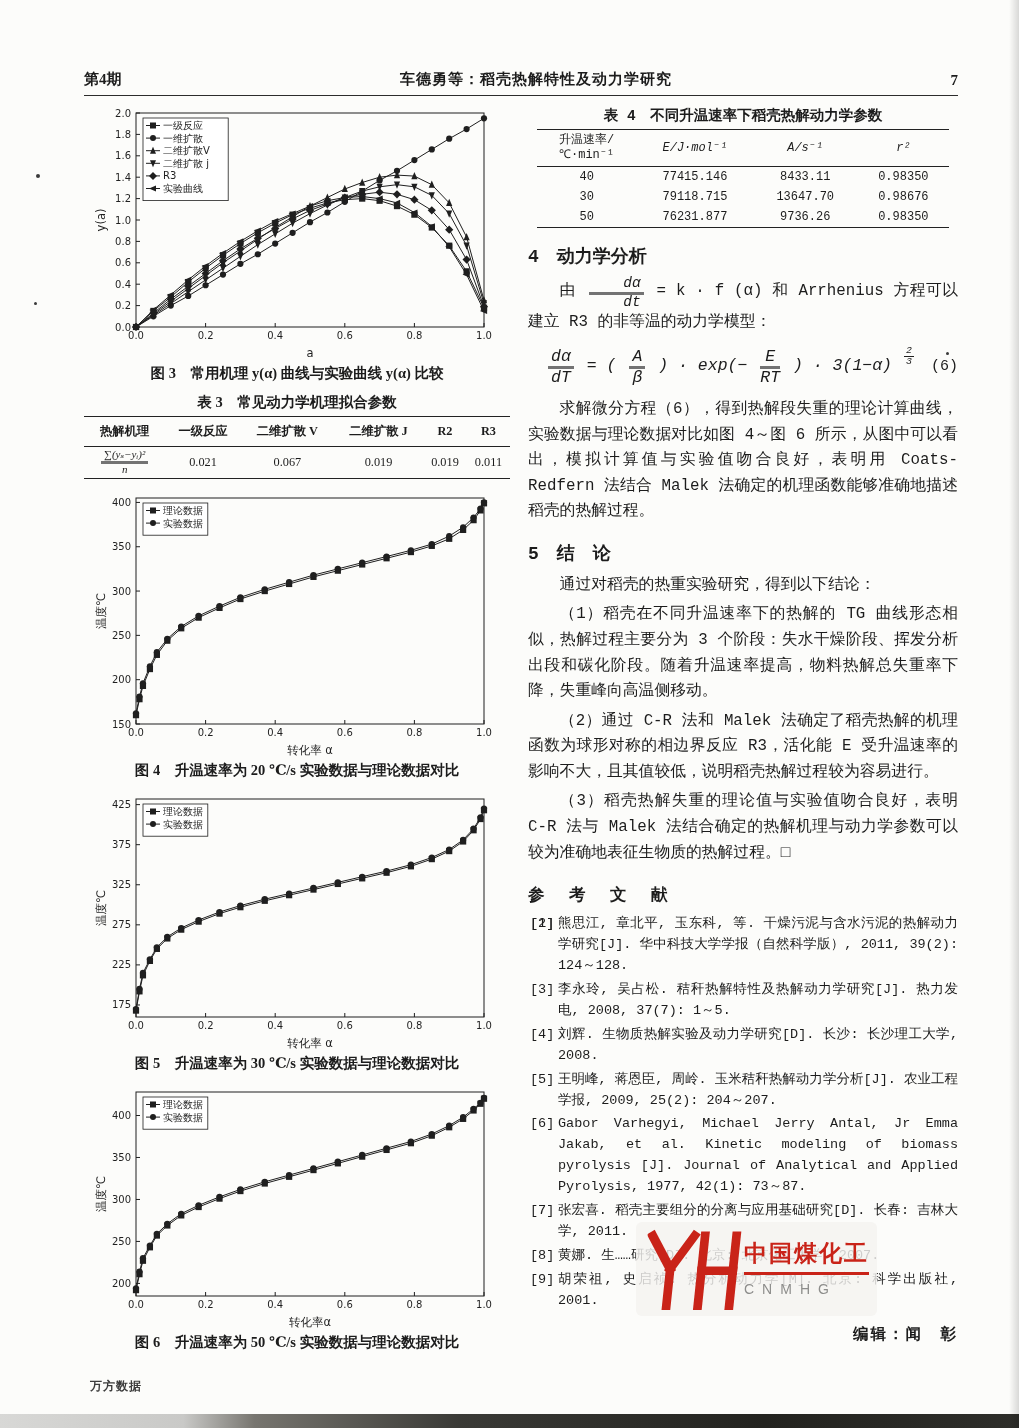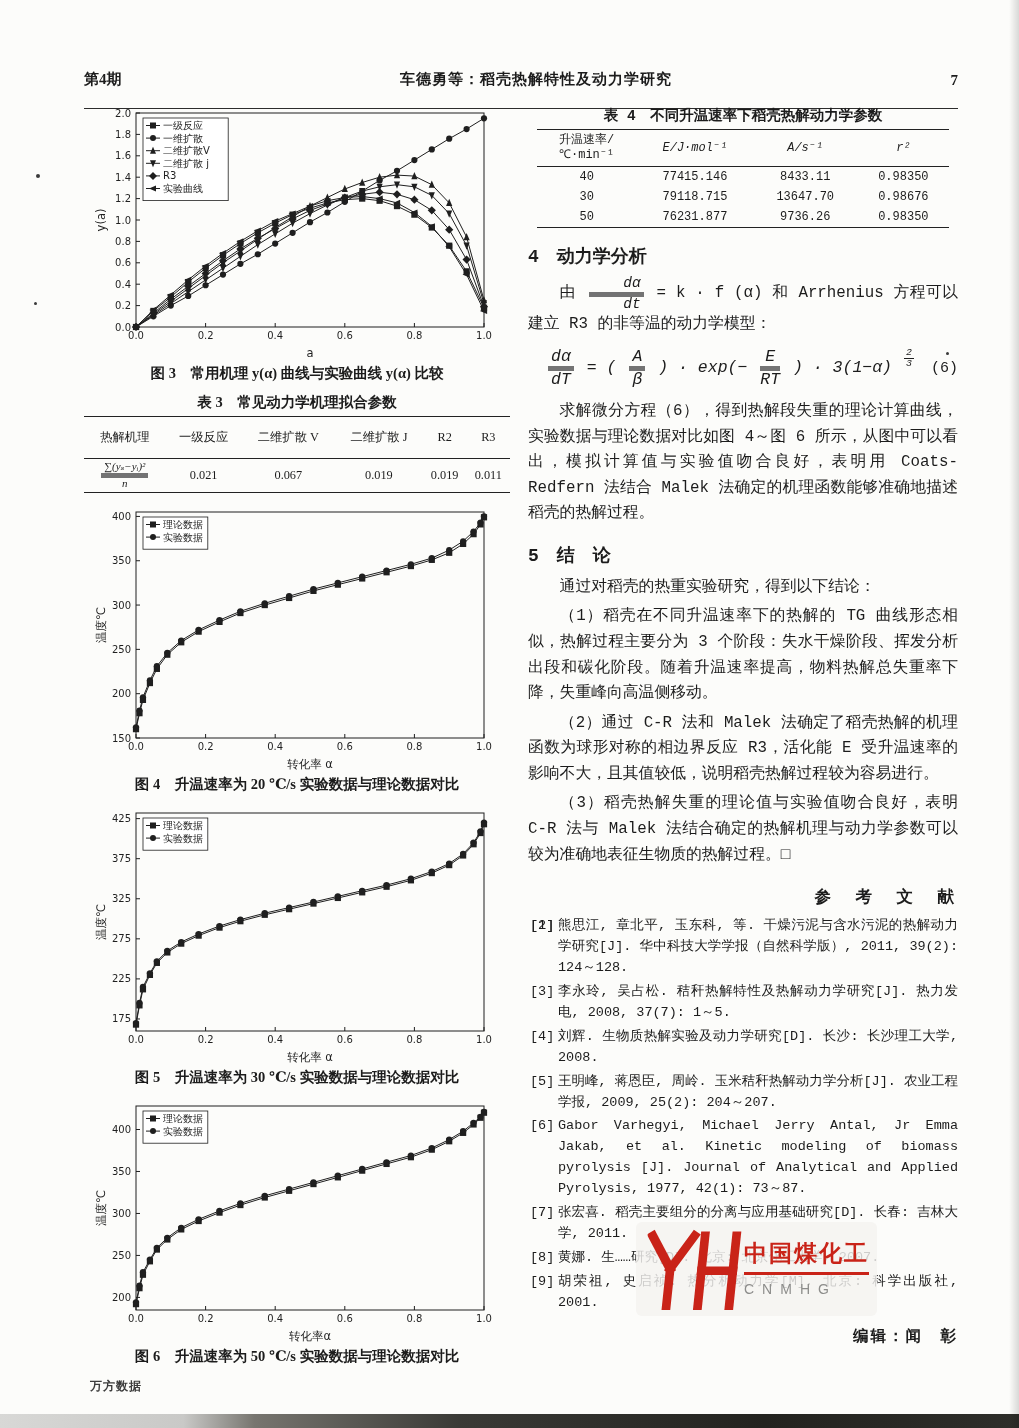--- a/index.html
+++ b/index.html
@@ -3,67 +3,67 @@
 <meta charset="utf-8">
 <style>
   html,body{margin:0;padding:0;background:#d8d8d6;}
   .page{position:relative;width:1019px;height:1428px;margin:0 auto;background:#fcfcfa;
         font-family:"Liberation Serif","DejaVu Serif",serif;color:#1c1c1c;overflow:hidden;}
   .page::after{content:"";position:absolute;top:0;right:0;bottom:0;width:10px;
         background:linear-gradient(to right,rgba(0,0,0,0),rgba(0,0,0,0.14));pointer-events:none;}
 
   
   .header{position:absolute;top:70px;left:84px;width:874px;display:flex;justify-content:space-between;
-          align-items:flex-end;border-bottom:1.6px solid #2c2c2c;padding-bottom:19px;
+          align-items:flex-end;border-bottom:1.6px solid #2c2c2c;padding-bottom:6px;
           font-size:15px;font-weight:600;}
   .header .mid{letter-spacing:1px;}
 
   
   .content{position:absolute;top:104px;left:84px;width:874px;display:flex;gap:18px;}
   .col-left{width:426px;flex:0 0 426px;}
   .col-right{flex:1;min-width:0;font-family:Liberation Mono, monospace;}
 
   
   .chart{width:404px;margin-left:10px;}
   .chart svg{display:block;}
   .tk{font-size:10px;font-family:"DejaVu Sans",sans-serif;fill:#1f1f1f;}
   .axl{font-size:11.5px;font-family:"DejaVu Sans",sans-serif;fill:#1f1f1f;}
   .fig-caption{text-align:center;font-weight:bold;font-size:14.5px;margin:4px 0 10px;}
 
   
   .tbl-title{text-align:center;font-weight:bold;font-size:14.5px;margin:2px 0 4px;}
   .table3{width:100%;border-collapse:collapse;font-size:12.3px;margin-bottom:10px;}
-  .table3 th{border-top:1.5px solid #222;border-bottom:1px solid #222;font-weight:normal;padding:12px 1px;}
+  .table3 th{border-top:1.5px solid #222;border-bottom:1px solid #222;font-weight:bold;padding:6px 1px;}
   .table3 td{border-bottom:1.5px solid #222;padding:2px 1px;text-align:center;}
 
   
   .table4{width:96%;margin:4px auto 14px;border-collapse:collapse;font-size:12px;}
   .table4 th{border-top:1.8px solid #222;border-bottom:1px solid #222;font-weight:normal;padding:3px 2px;text-align:center;line-height:1.25;}
   .table4 td{padding:3px 2px;text-align:center;}
   .table4 tr.last td{border-bottom:1.8px solid #222;}
   .table4 .it, .it{font-style:italic;}
 
   
   .sec-heading{font-size:18px;font-weight:bold;margin:16px 0 8px;}
   .para{font-size:15.8px;line-height:1.62;text-align:justify;text-indent:2em;margin:4px 0;}
   .inline-eq{text-indent:2em;}
 
   
   .frac{display:inline-block;vertical-align:-0.75em;text-align:center;line-height:1.08;margin:0 3px;font-style:italic;}
-  .frac .num{display:block;border-bottom:5px solid #737373;padding:0 3px;}
+  .frac .num{display:block;border-bottom:3px solid #737373;padding:0 3px;}
   .frac .den{display:block;}
   .supfrac{display:inline-block;vertical-align:0.6em;text-align:center;line-height:1;font-size:0.6em;margin-left:2px;font-style:italic;}
   .supfrac .num{display:block;border-bottom:1px solid #1f1f1f;padding:0 2px;}
   .supfrac .den{display:block;}
   .equation{display:flex;align-items:center;font-size:16.5px;margin:10px 0;}
   .equation .eq-body{flex:1;text-align:center;font-style:italic;}
   .equation .eq-no{font-style:normal;font-size:15px;}
 
   
-  .refs-heading{text-align:right;font-weight:bold;font-size:16.5px;letter-spacing:4px;margin:18px 0 8px;}
+  .refs-heading{text-align:left;font-weight:bold;font-size:16.5px;letter-spacing:4px;margin:18px 0 8px;}
   .ref{position:relative;padding-left:30px;font-size:13.5px;line-height:1.55;margin:3px 0;text-align:justify;}
   .ref-no{position:absolute;left:2px;top:0;}
   .editor{text-align:right;font-weight:bold;font-size:15.5px;margin-top:12px;letter-spacing:2px;}
 
   
   .watermark{position:absolute;left:636px;top:1222px;display:flex;align-items:flex-start;gap:4px;
              padding:4px 8px;background:rgba(244,243,240,0.82);border-radius:6px;}
   .wm-logo{width:96px;height:86px;transform:skewX(-6deg);}
   .wm-stroke{stroke:#c92318;stroke-width:10;fill:none;stroke-linecap:square;}
   .wm-text{padding-top:12px;}

